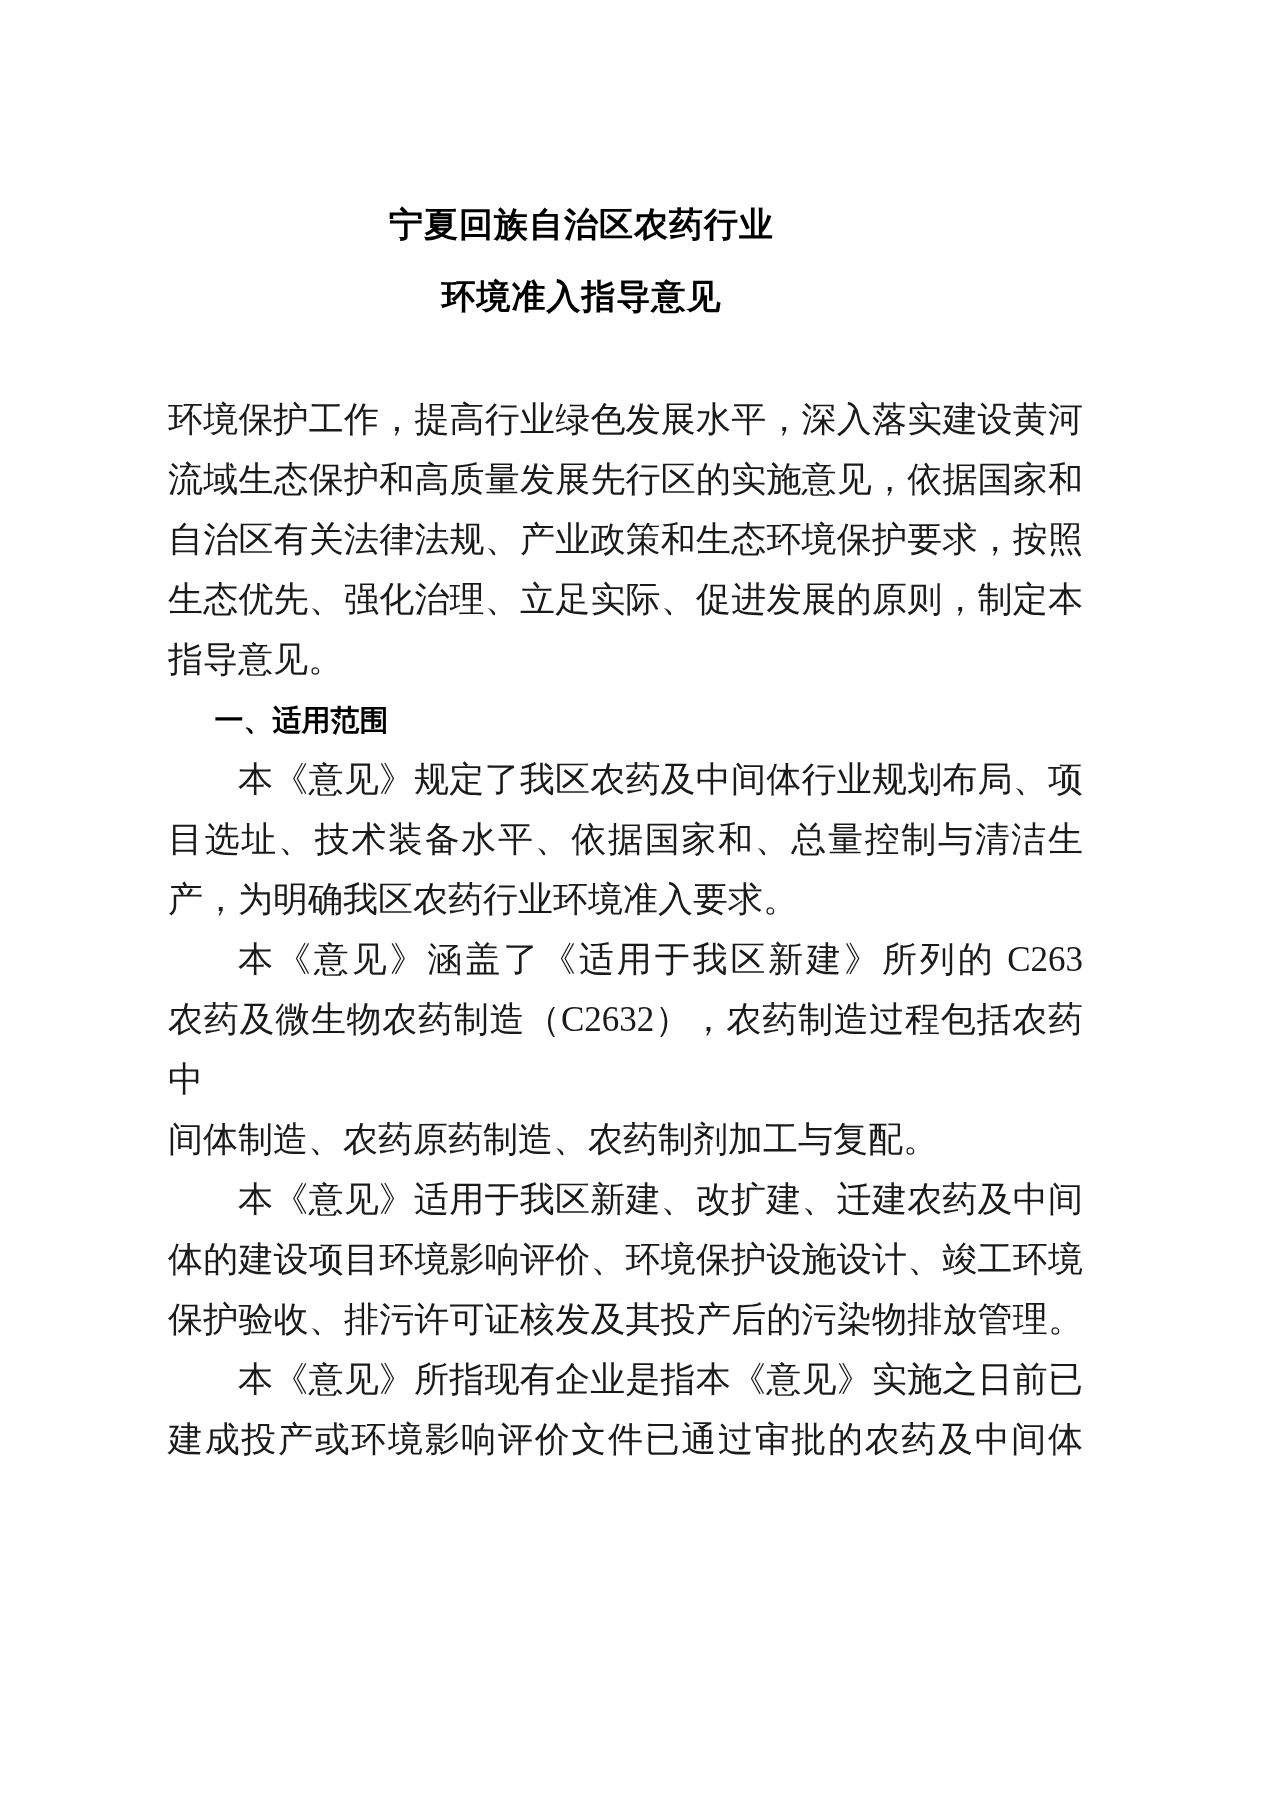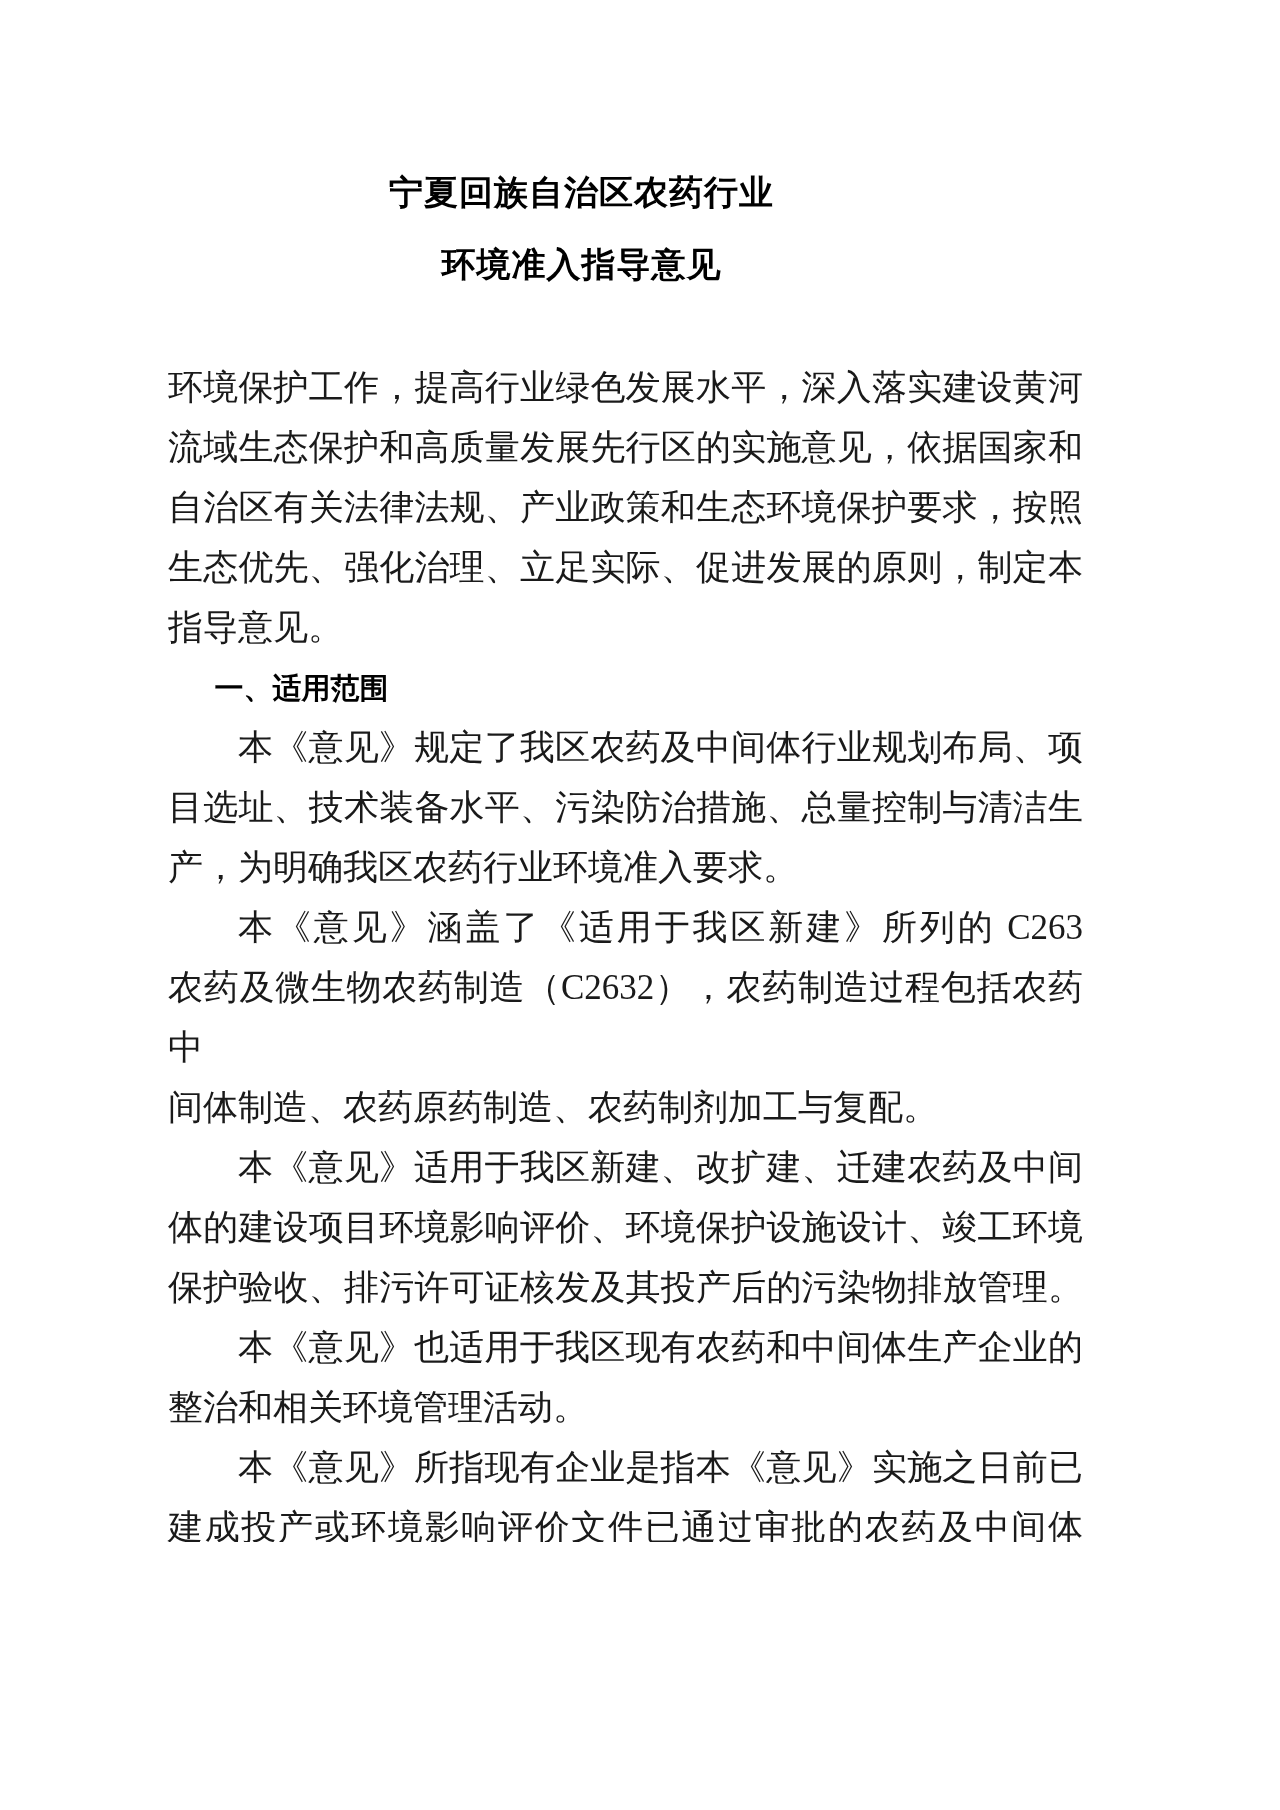--- a/index.html
+++ b/index.html
@@ -8,20 +8,21 @@
     background: #ffffff;
   }
   .page {
     position: relative;
     width: 1280px;
     height: 1542px;
     background: #ffffff;
     color: #1a1a1a;
     font-family: "Liberation Serif", serif;
     overflow: hidden;
+    margin-top: 32px;
   }
   .content {
     position: absolute;
     left: 168px;
     top: 0;
     width: 915px;
   }
   .doc-title {
     margin-top: 156px;
     text-align: center;
@@ -85,37 +86,33 @@
         <div class="paragraph">
           <div class="line j">环境保护工作，提高行业绿色发展水平，深入落实建设黄河</div>
           <div class="line j">流域生态保护和高质量发展先行区的实施意见，依据国家和</div>
           <div class="line j">自治区有关法律法规、产业政策和生态环境保护要求，按照</div>
           <div class="line j">生态优先、强化治理、立足实际、促进发展的原则，制定本</div>
           <div class="line">指导意见。</div>
         </div>
         <div class="heading">一、适用范围</div>
         <div class="paragraph">
           <div class="line j ind">本《意见》规定了我区农药及中间体行业规划布局、项</div>
-          <div class="line j">目选址、技术装备水平、污染防治措施、总量控制与清洁生</div>
+          <div class="line j">目选址、技术装备水平、依据国家和、总量控制与清洁生</div>
           <div class="line">产，为明确我区农药行业环境准入要求。</div>
         </div>
         <div class="paragraph">
           <div class="line j ind">本《意见》涵盖了《适用于我区新建》所列的 C263</div>
           <div class="line j">农药及微生物农药制造（C2632），农药制造过程包括农药中</div>
           <div class="line">间体制造、农药原药制造、农药制剂加工与复配。</div>
         </div>
         <div class="paragraph">
           <div class="line j ind">本《意见》适用于我区新建、改扩建、迁建农药及中间</div>
           <div class="line j">体的建设项目环境影响评价、环境保护设施设计、竣工环境</div>
           <div class="line j">保护验收、排污许可证核发及其投产后的污染物排放管理。</div>
         </div>
         <div class="paragraph">
-          <div class="line j ind">本《意见》也适用于我区现有农药和中间体生产企业的</div>
-          <div class="line">整治和相关环境管理活动。</div>
-        </div>
-        <div class="paragraph">
           <div class="line j ind">本《意见》所指现有企业是指本《意见》实施之日前已</div>
           <div class="line j">建成投产或环境影响评价文件已通过审批的农药及中间体</div>
         </div>
       </main>
   </div>
   <div class="page-number">1</div>
 </div>
 
 </body></html>

